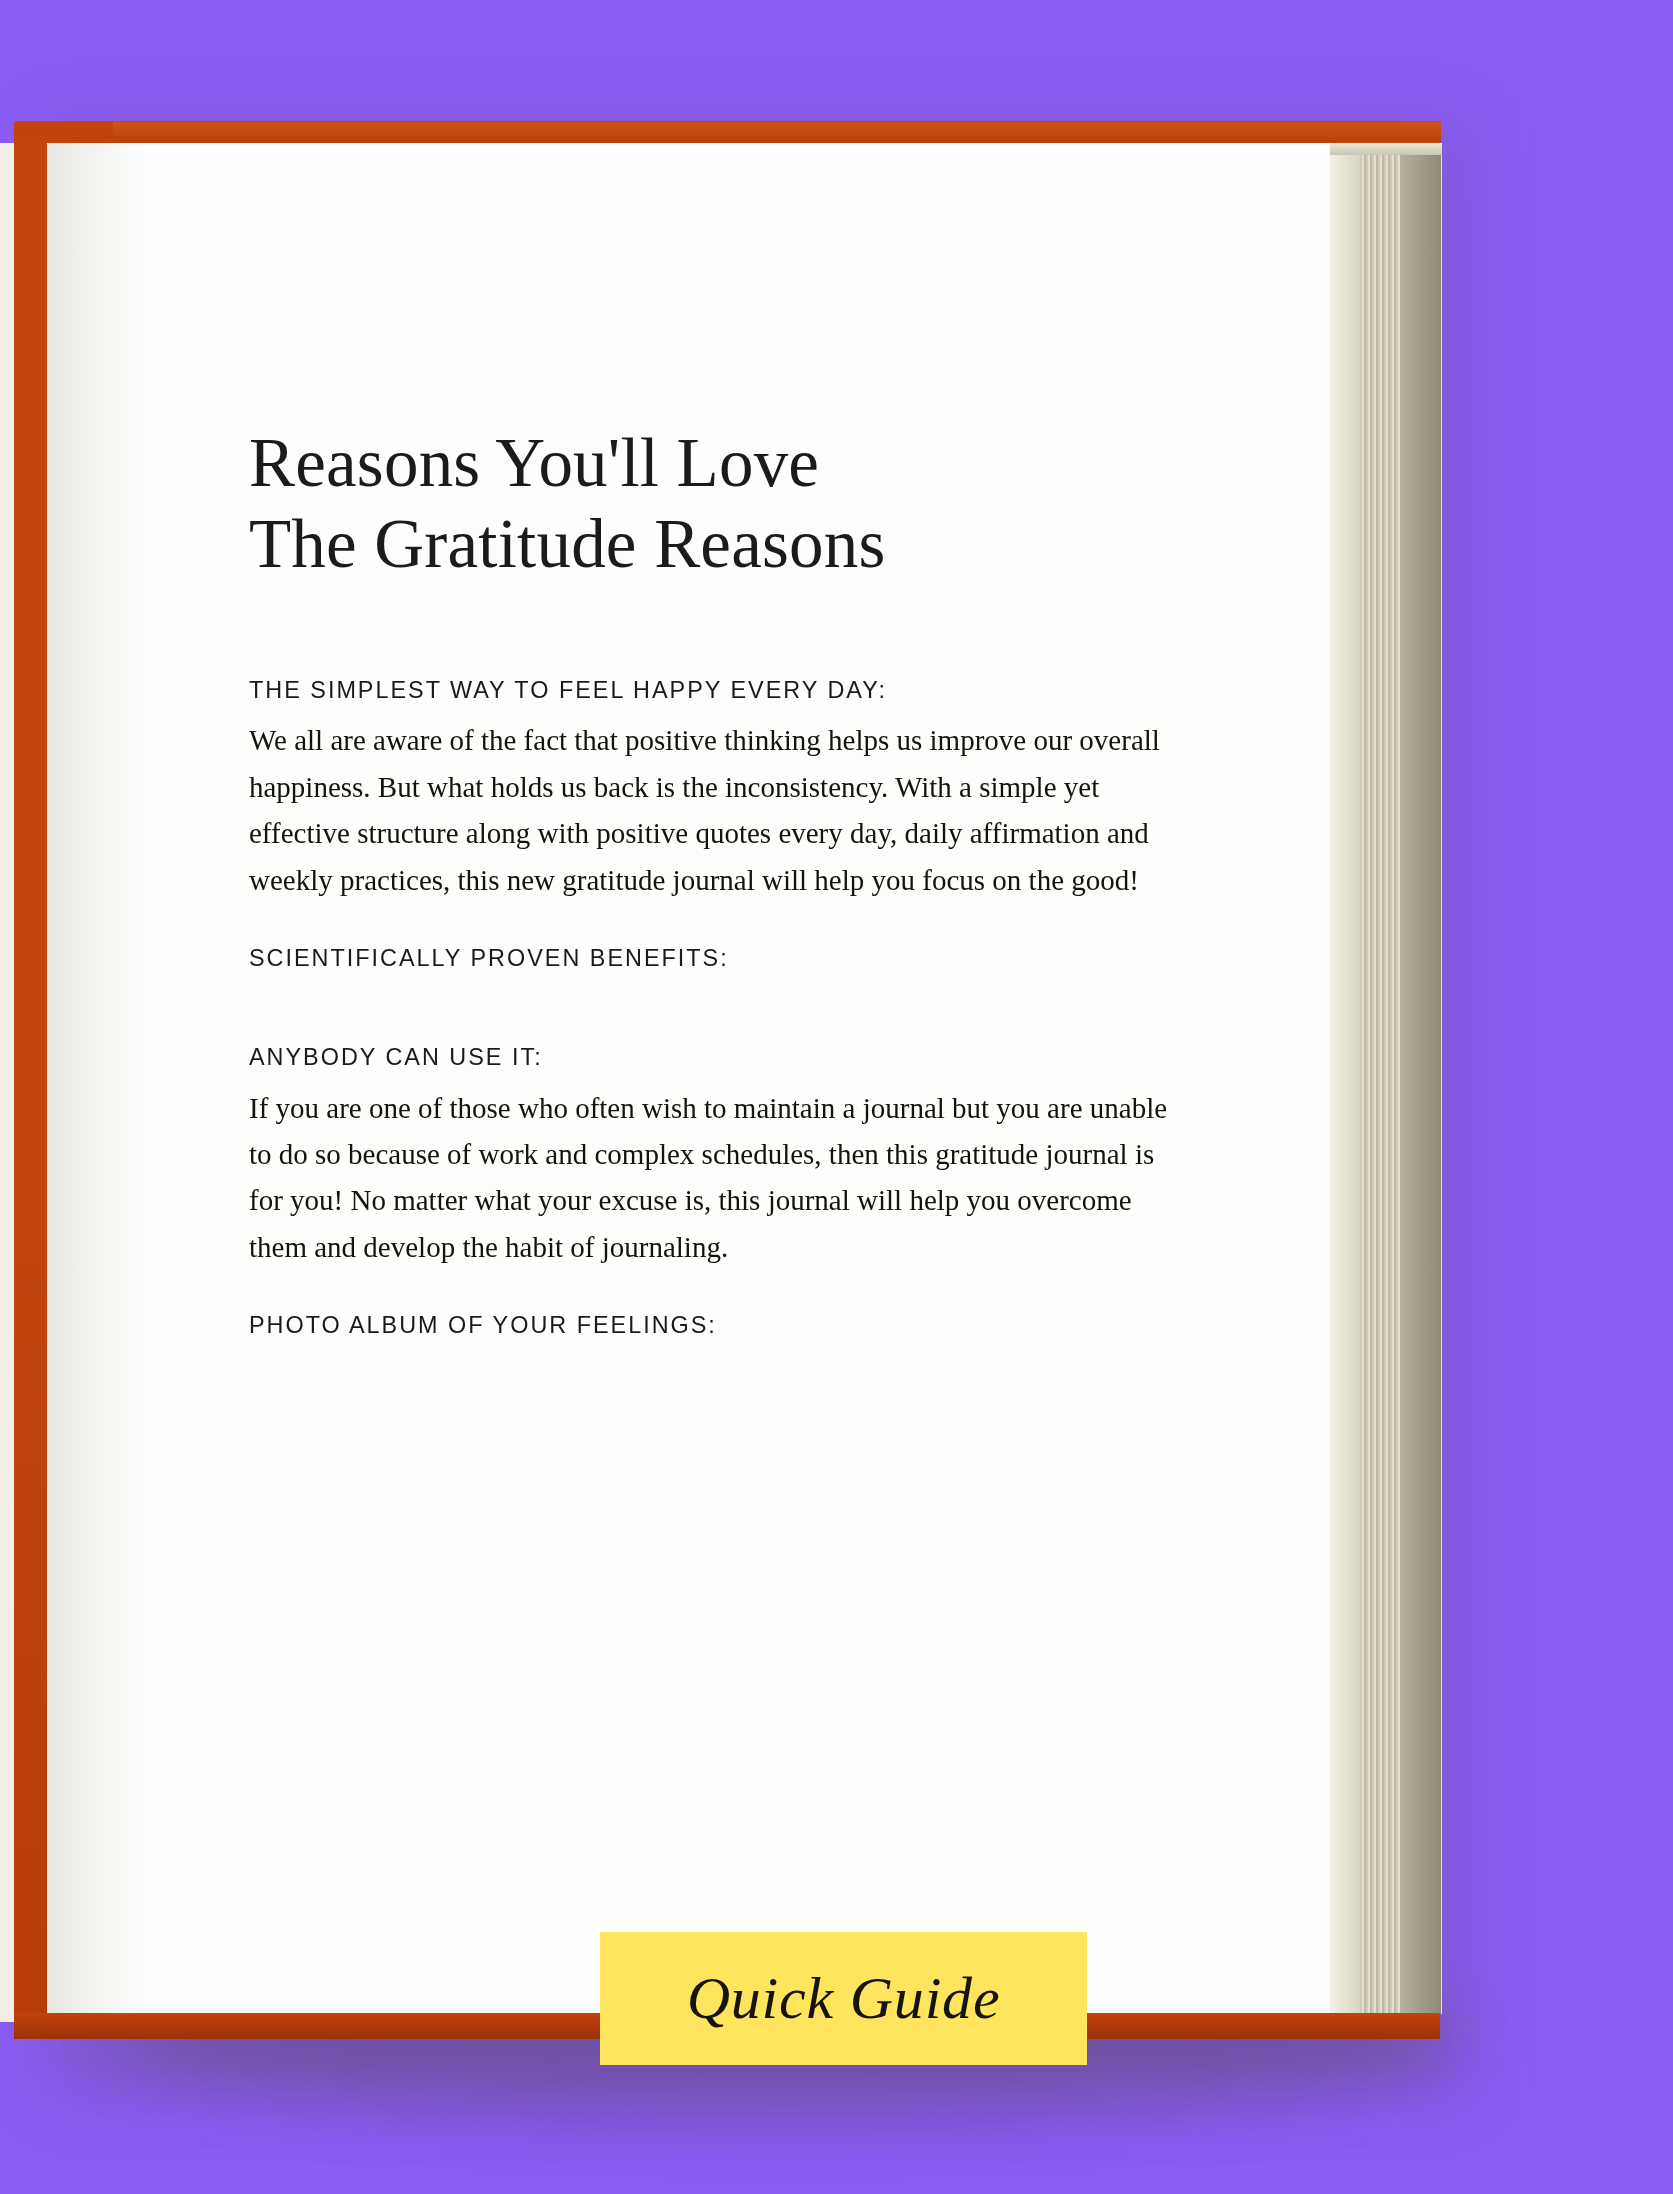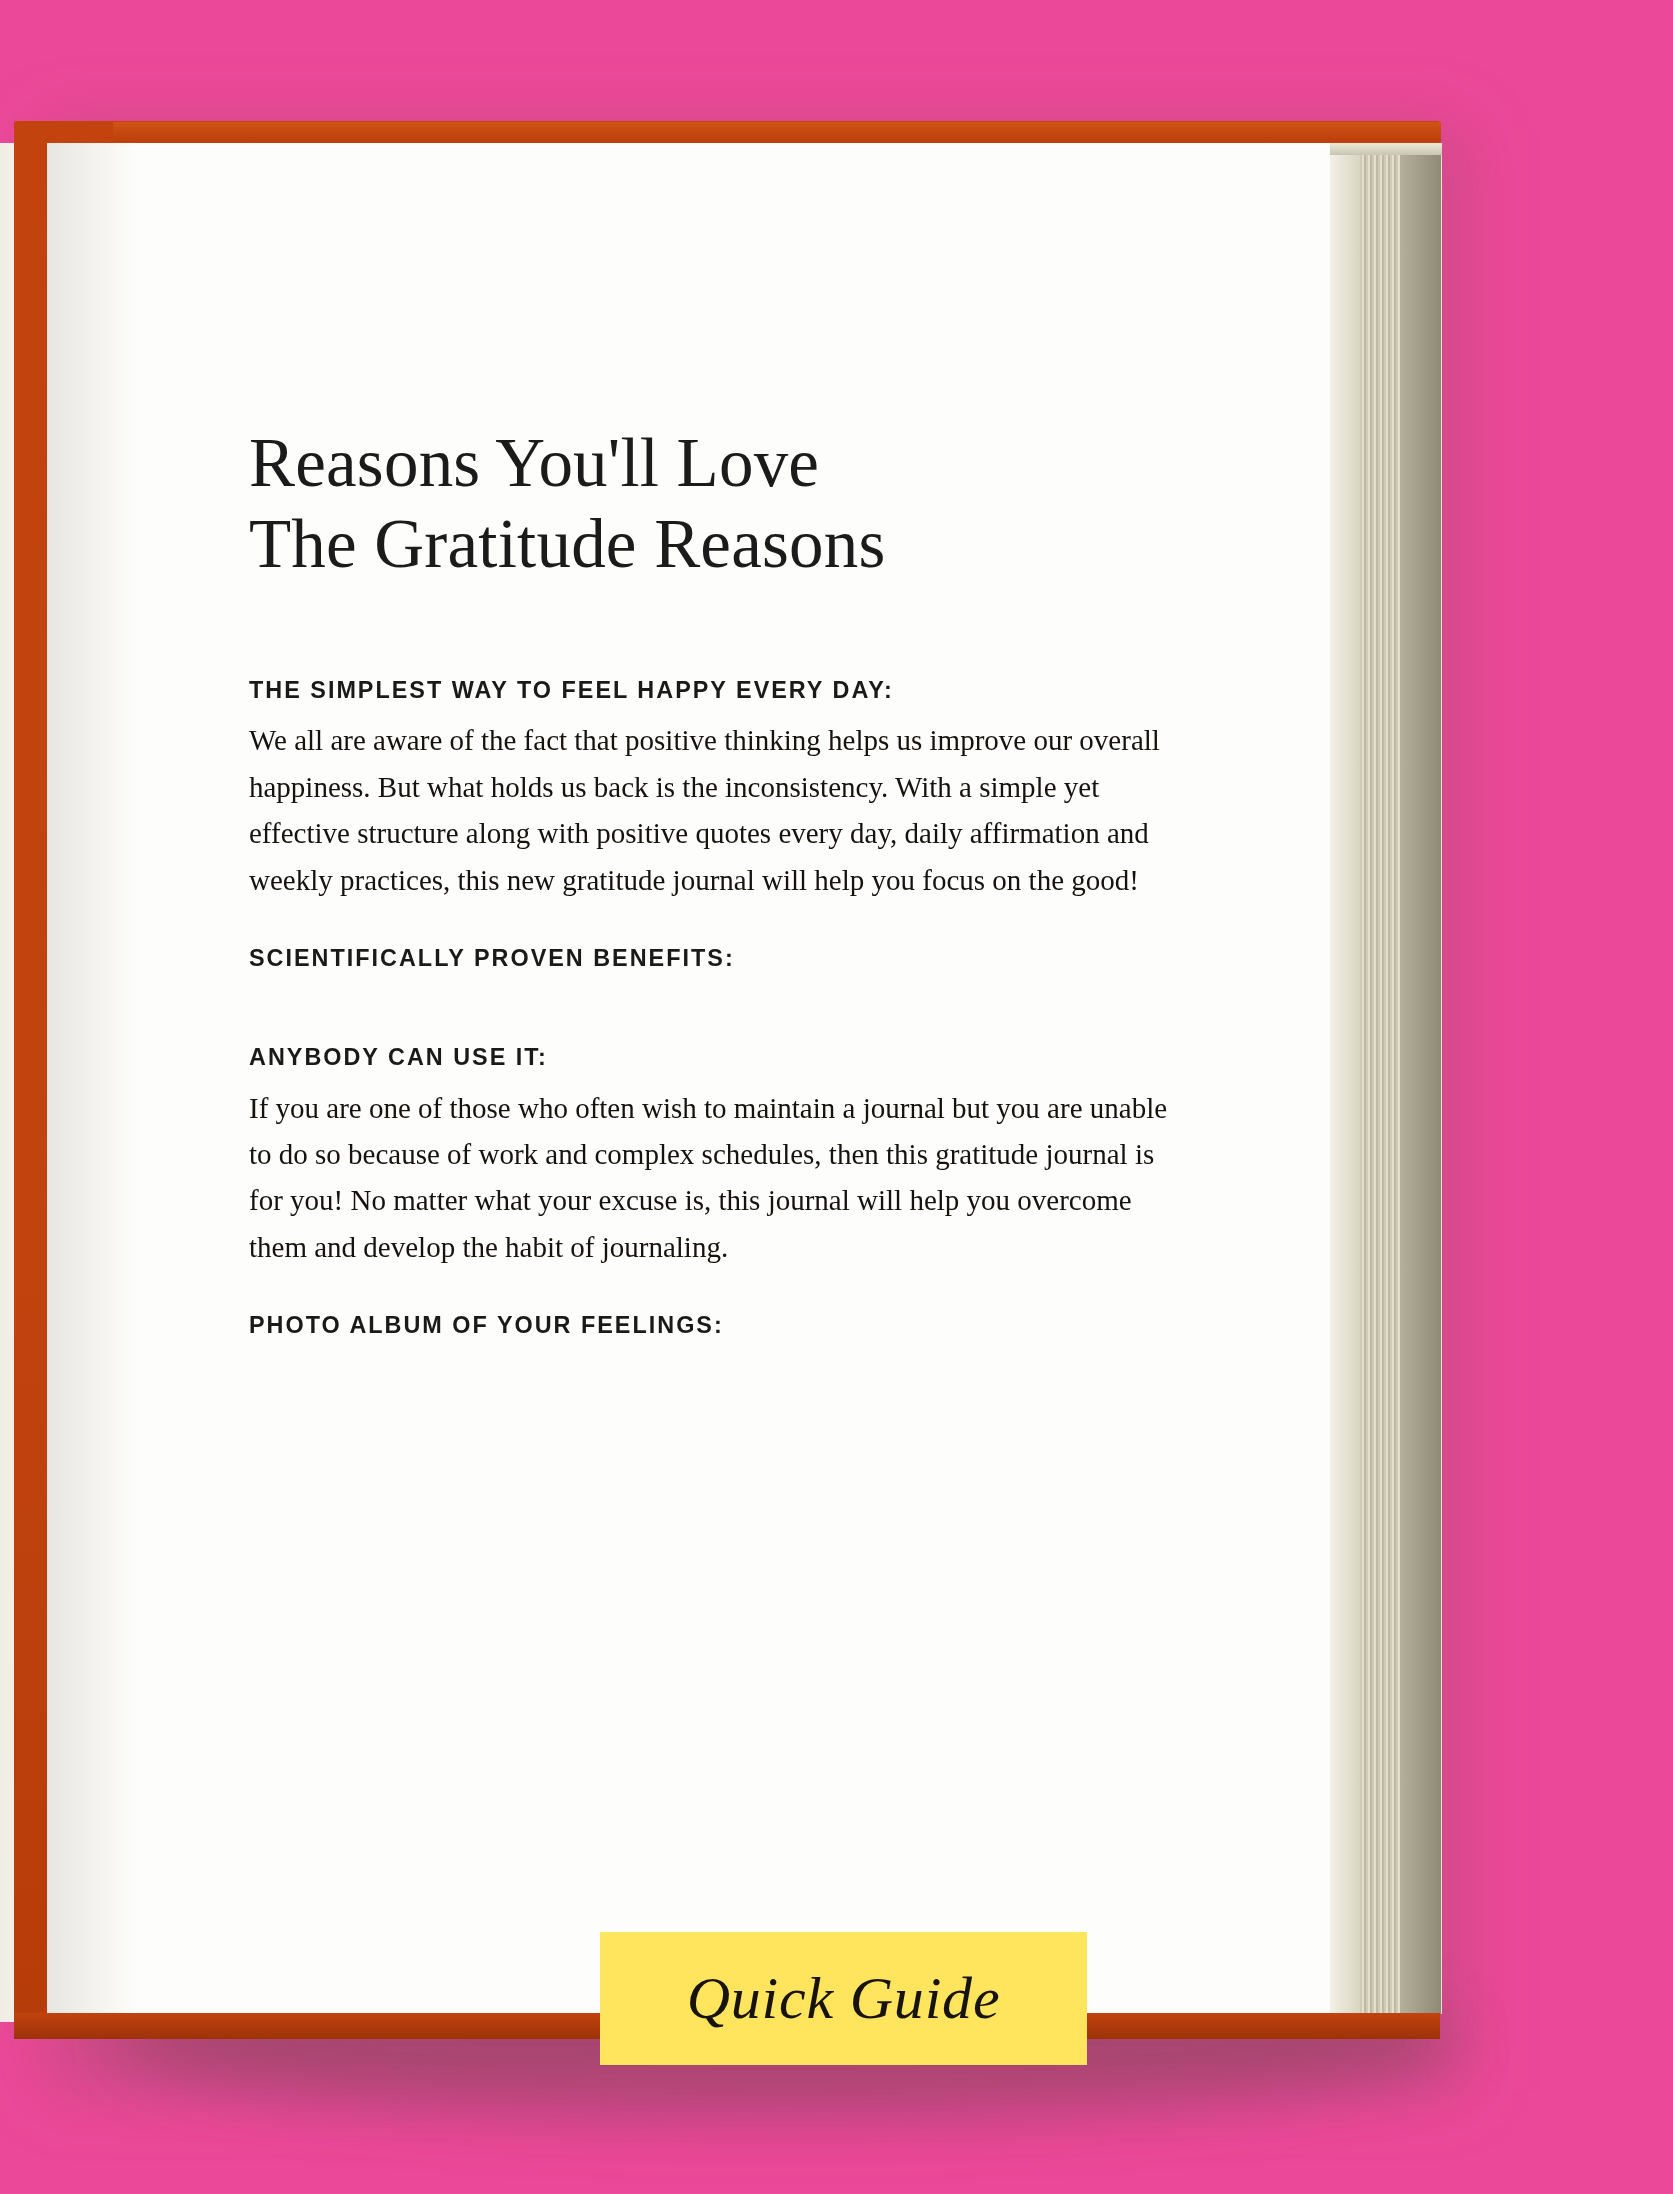--- a/index.html
+++ b/index.html
@@ -15,21 +15,21 @@
     font-family: "Liberation Serif", serif;
   }
 
   
   .scene {
     position: absolute;
     left: 0;
     top: 0;
     width: 1674px;
     height: 2194px;
-    background: #ec4899;
+    background: #8b5cf6;
   }
 
   
   .book-shadow {
     position: absolute;
     left: 45px;
     top: 128px;
     width: 1419px;
     height: 1962px;
     background: rgba(90, 80, 70, 0.22);
@@ -162,21 +162,21 @@
     margin: 0 0 91px 0;
   }
   .title span { display: block; }
 
   .section { margin-bottom: 42px; }
   .section.gap-extra { margin-bottom: 72px; }
 
   .section-head {
     font-family: "Liberation Sans", sans-serif;
     font-size: 23.4px;
-    font-weight: 700;
+    font-weight: 400;
     letter-spacing: 2px;
     color: #1a1a1a;
     text-transform: uppercase;
     margin: 0 0 13.6px 0;
   }
   .section-body {
     font-family: Liberation Serif, serif;
     font-size: 29px;
     line-height: 1.6;
     color: #15120f;

